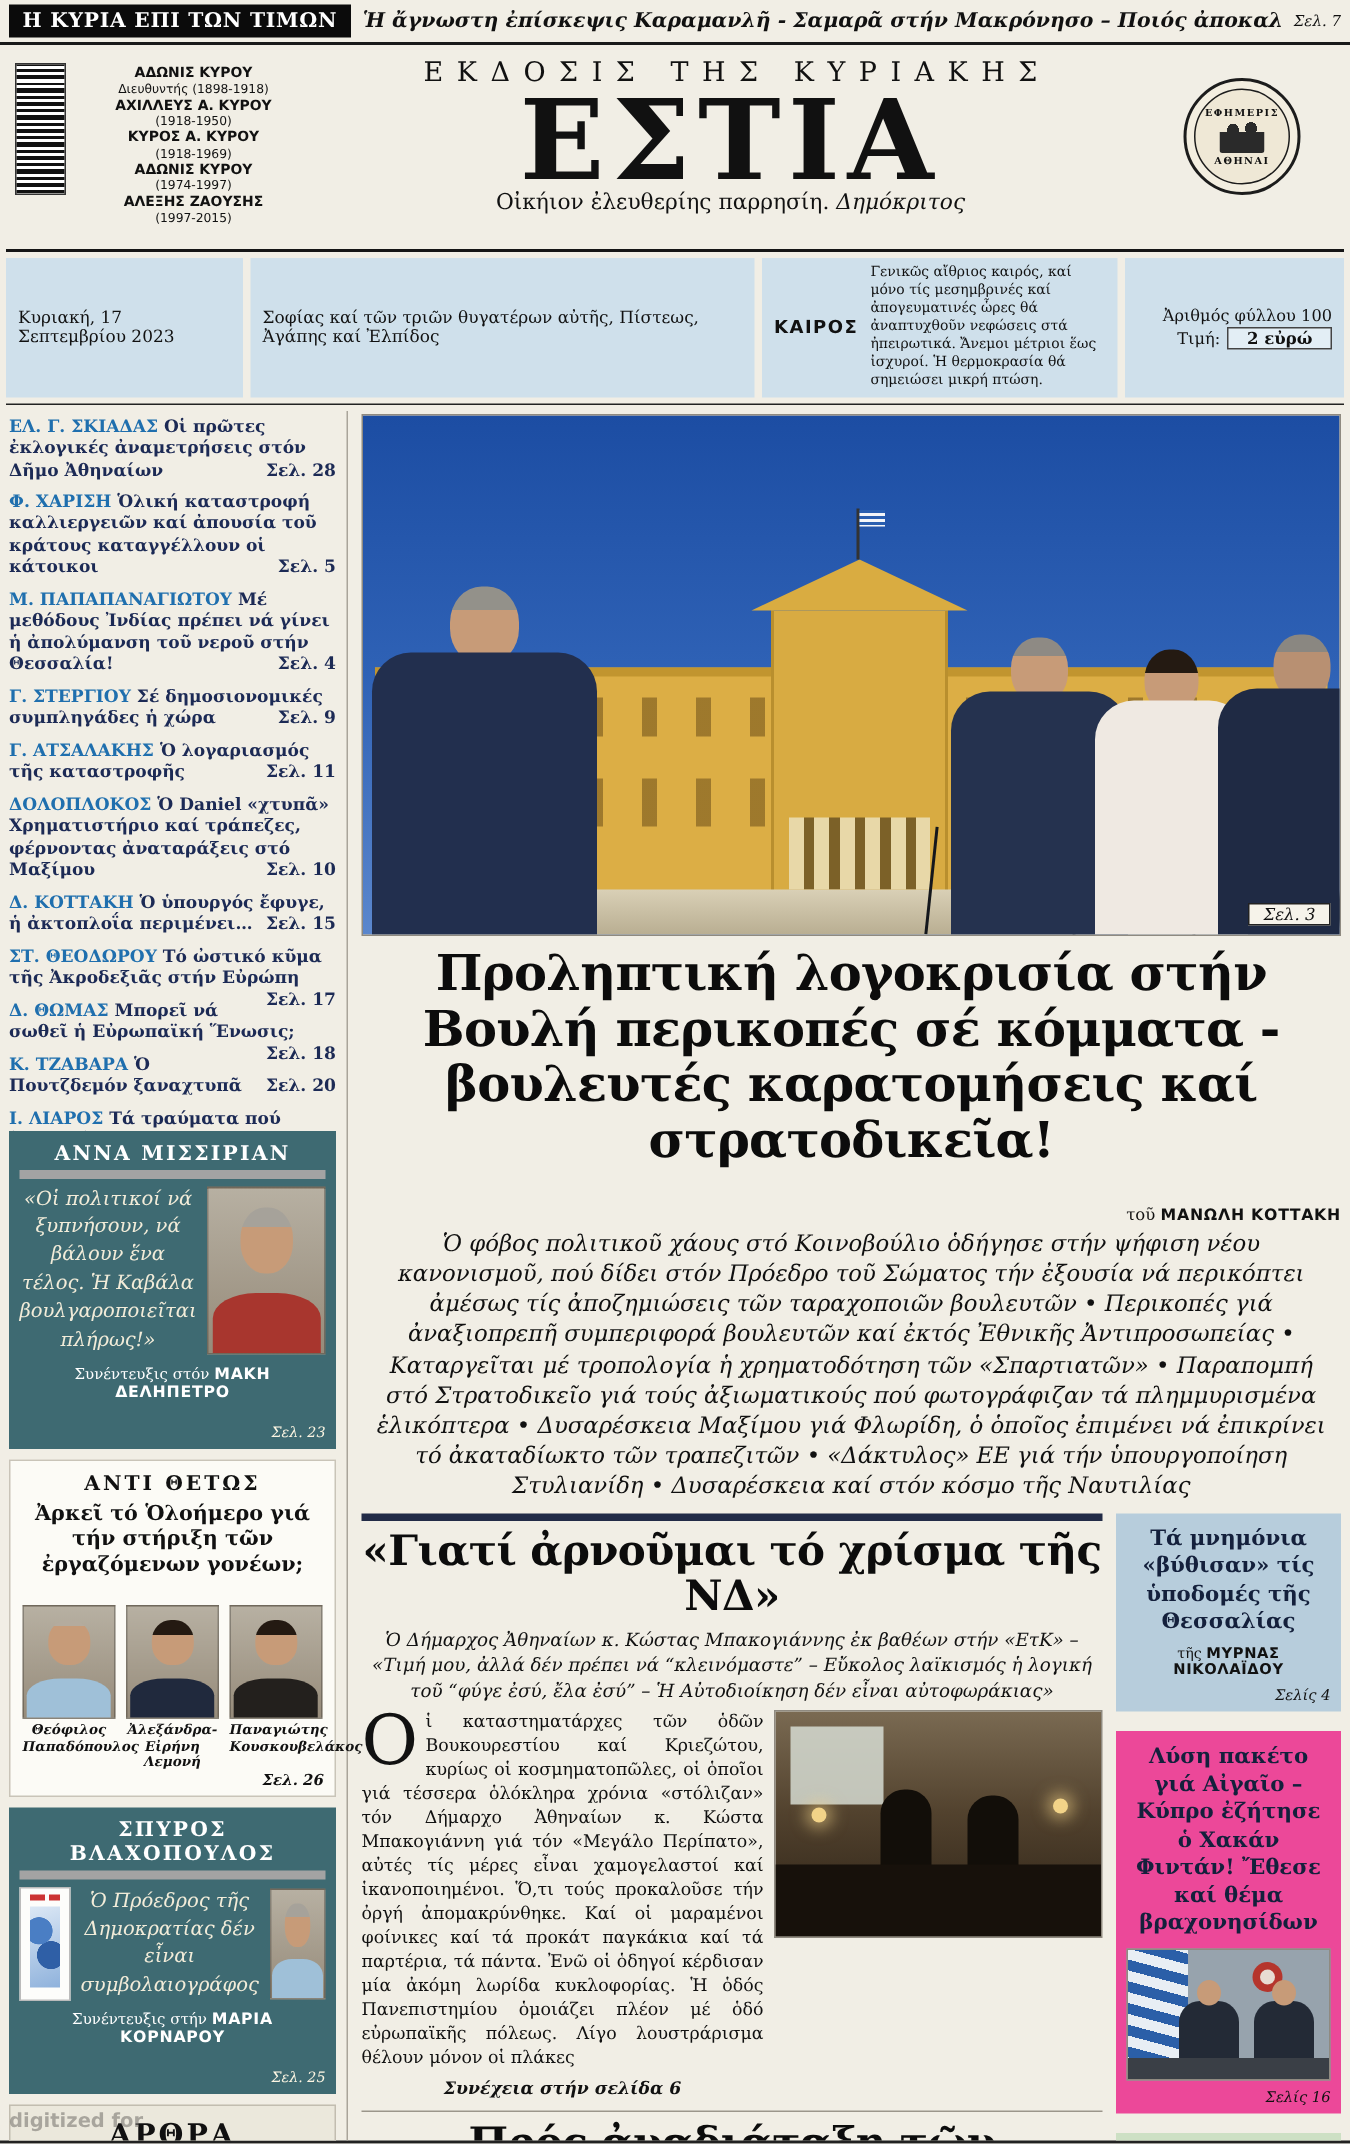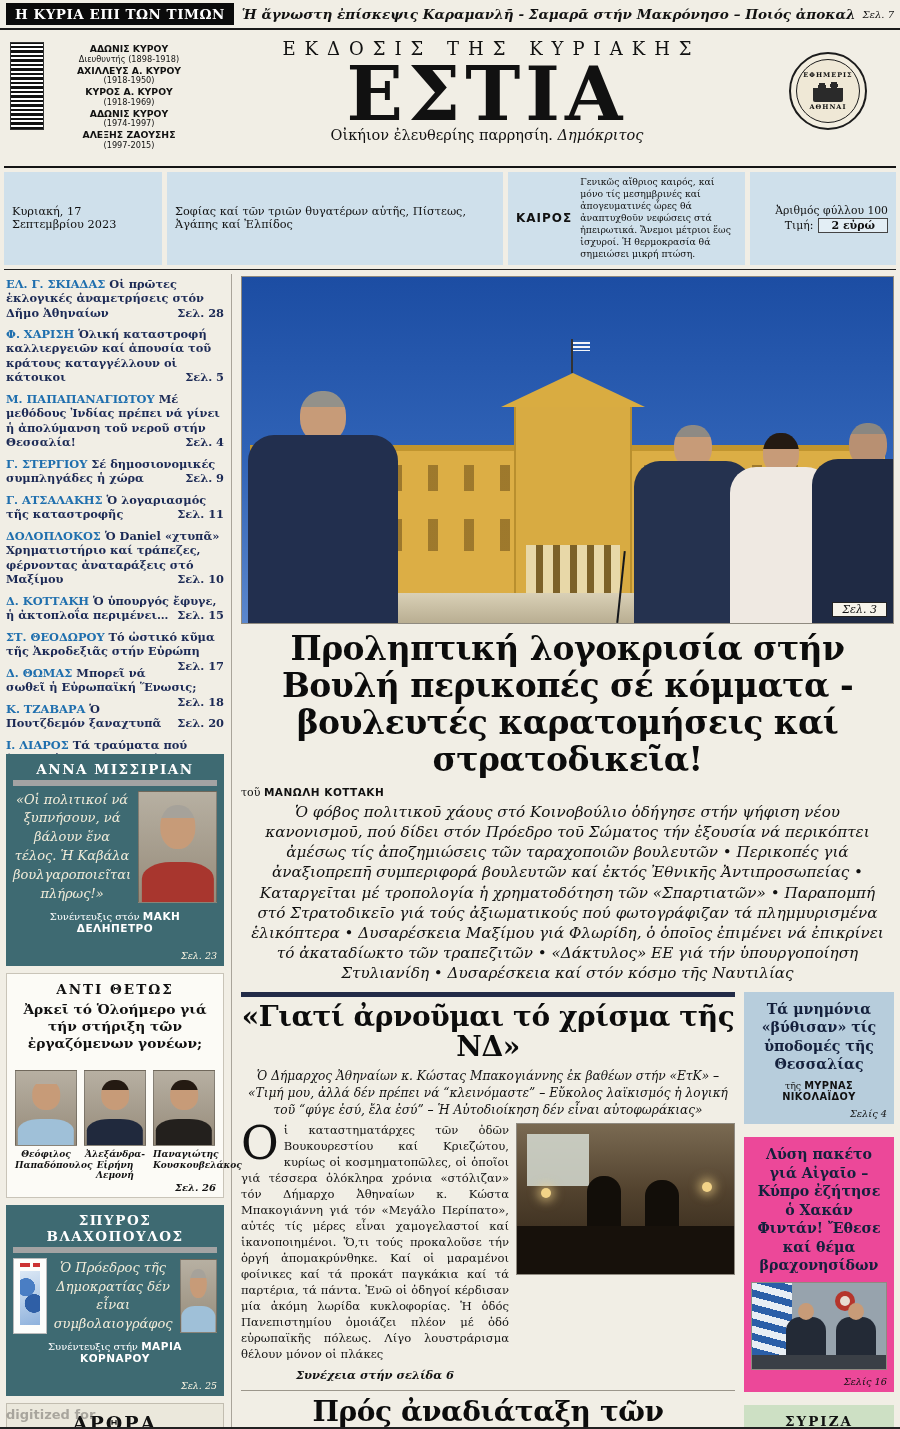--- a/index.html
+++ b/index.html
@@ -116,21 +116,21 @@
   .pm-fig { position:absolute; bottom:0; display:flex; flex-direction:column; align-items:center; }
   .pm-fig .fhead { border-radius:46%; }
   .pm-fig .fbody { border-radius:26px 26px 0 0; margin-top:-8px; width:100%; flex:1; }
   .fig1 { left:6px;  width:150px; height:232px; } .fig1 .fhead { width:46px; height:52px; background:linear-gradient(180deg,#93918a 0 30%,#c79b78 30%); } .fig1 .fbody { background:#222f4e; }
   .fig2 { left:392px; width:118px; height:198px; } .fig2 .fhead { width:38px; height:44px; background:linear-gradient(180deg,#8e8a84 0 28%,#c79b78 28%); } .fig2 .fbody { background:#25324f; }
   .fig3 { left:488px; width:102px; height:190px; } .fig3 .fhead { width:36px; height:42px; background:linear-gradient(180deg,#241a12 0 38%,#c79b78 38%); } .fig3 .fbody { background:#efe9e2; }
   .fig4 { left:570px; width:112px; height:200px; } .fig4 .fhead { width:38px; height:44px; background:linear-gradient(180deg,#8a8781 0 26%,#b89072 26%); } .fig4 .fbody { background:#1f2a44; }
   .pm-mic { position:absolute; bottom:0; width:2px; height:72px; background:#14171c; }
   .pm-caption { position:absolute; right:6px; bottom:6px; background:#f6f3ea; border:1px solid #222; font-style:italic; font-size:11px; padding:0 9px; }
   .main-headline { font-weight:bold; font-size:33px; line-height:1.13; text-align:center; letter-spacing:-.5px; color:#0c0c0c; max-width:645px; margin:2px auto 0; }
-  .main-byline { text-align:left; font-size:11px; margin:7px 0 3px; }
+  .main-byline { text-align:right; font-size:11px; margin:24px 0 3px; }
   .main-byline .sc { font-family:"DejaVu Sans","Liberation Sans",sans-serif; font-weight:bold; font-size:10.5px; letter-spacing:.5px; }
   .lead { font-style:italic; font-size:15.2px; line-height:1.33; text-align:center; margin:2px 4px 8px; color:#101010; }
   
   .lower { display:flex; gap:9px; }
   .lower-left { flex:1; min-width:0; }
   .section-rule { height:5px; background:#222b47; margin:0 0 5px; }
   .h2 { font-weight:bold; font-size:28px; text-align:center; line-height:1.1; color:#0c0c0c; letter-spacing:-.4px; }
   .deck { font-style:italic; font-size:12.2px; line-height:1.4; text-align:center; margin:5px 6px 4px; }
   .body-row { display:flex; gap:7px; margin-top:4px; }
   .body-text { font-size:11.6px; line-height:1.38; text-align:justify; }

